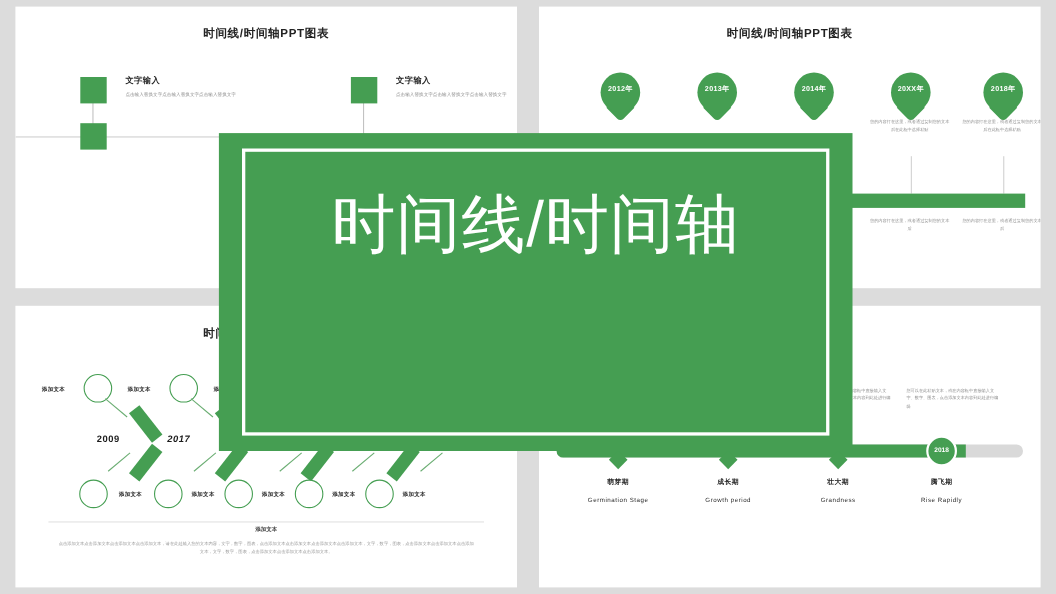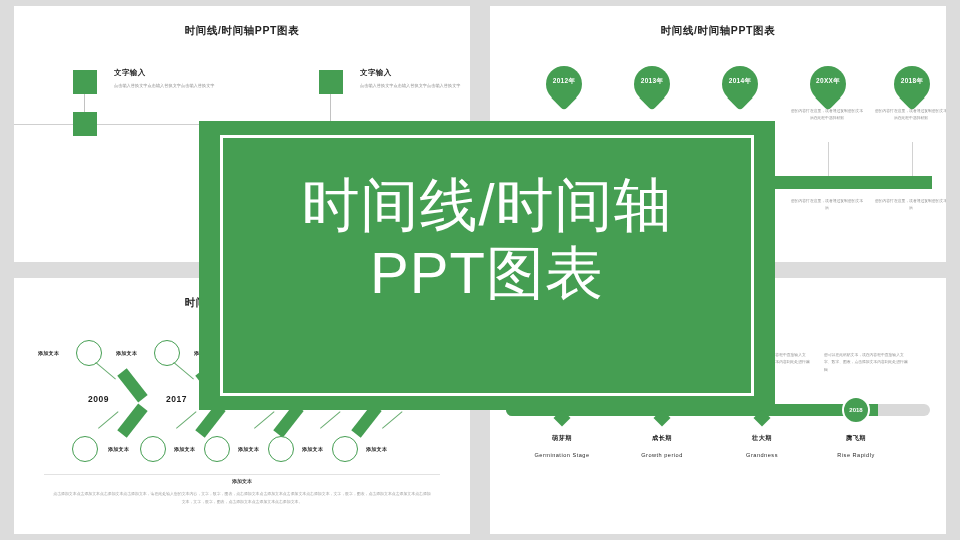--- a/index.html
+++ b/index.html
@@ -380,21 +380,21 @@
     </div>
     <div class="chev" style="left:256px; top:92px;">
       <div class="arm arm-a"></div>
       <div class="arm arm-b"></div>
     </div>
     <div class="chev" style="left:334px; top:92px;">
       <div class="arm arm-a"></div>
       <div class="arm arm-b"></div>
     </div>
     <div class="chev-year" style="left:74px;  top:116px;">2009</div>
-    <div class="chev-year" style="left:152px; top:116px;">2017</div>
+    <div class="chev-year" style="left:138px; top:116px;font-style:italic;">2017</div>
 
     <div class="leg" style="left:84px;  top:150px; width:26px; transform:rotate(-40deg);"></div>
     <div class="leg" style="left:162px; top:150px; width:26px; transform:rotate(-40deg);"></div>
     <div class="leg" style="left:240px; top:150px; width:26px; transform:rotate(-40deg);"></div>
     <div class="leg" style="left:306px; top:150px; width:26px; transform:rotate(-40deg);"></div>
     <div class="leg" style="left:368px; top:150px; width:26px; transform:rotate(-40deg);"></div>
 
     <div class="circ" style="left:58px;  top:158px;"></div>
     <div class="circ" style="left:126px; top:158px;"></div>
     <div class="circ" style="left:190px; top:158px;"></div>
@@ -444,17 +444,16 @@
     <div class="br-stage" style="left:311px; top:156px;">
       <div class="cn">腾飞期</div>
       <div class="en">Rise Rapidly</div>
     </div>
   </div>
 
   <div id="overlay">
     <div class="inner-frame"></div>
     <div class="ov-text">
       <div class="ov-l1">时间线/时间轴</div>
-      <div class="ov-l2">PPT图表</div>
     </div>
   </div>
 
 </div>
 
 </body></html>

